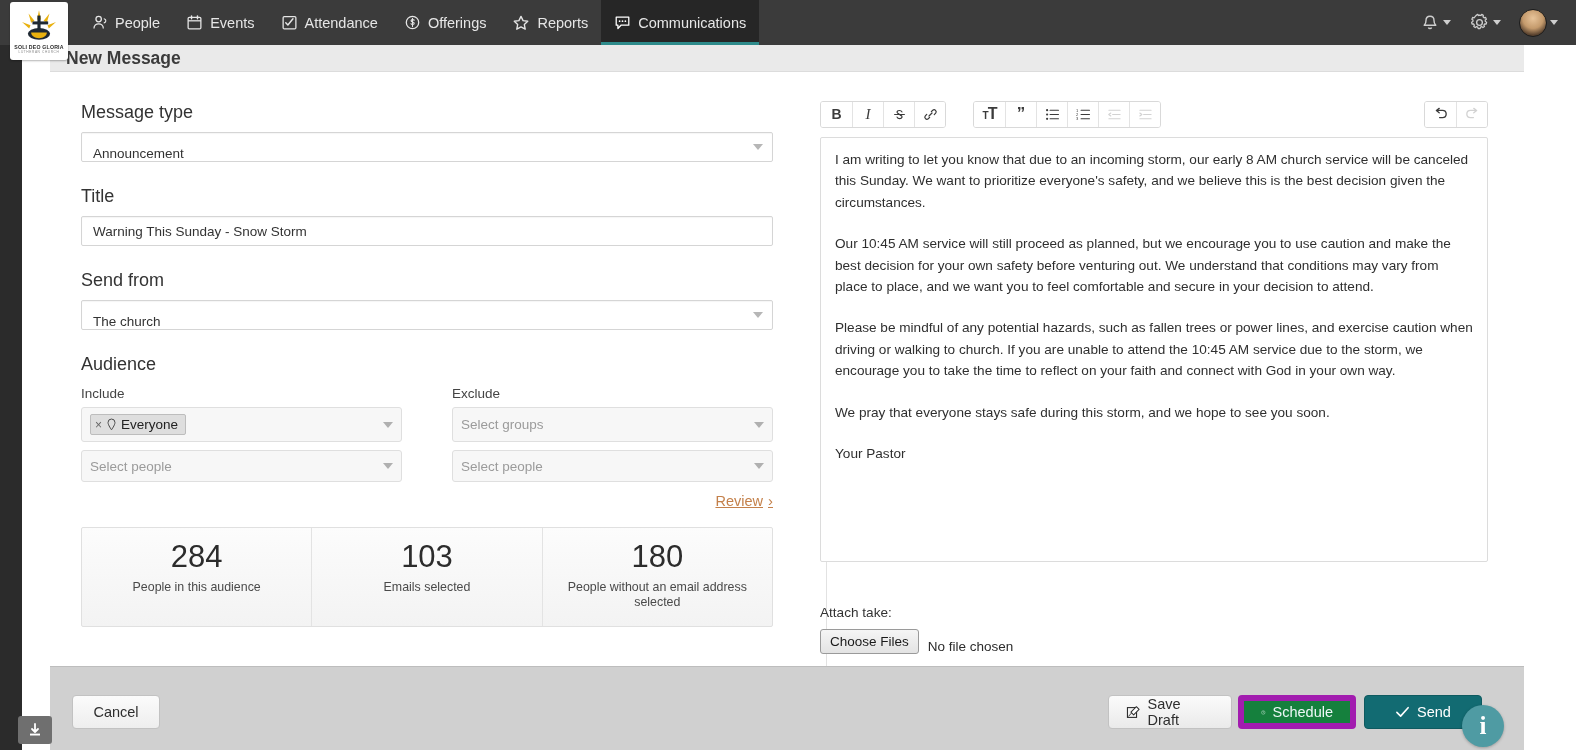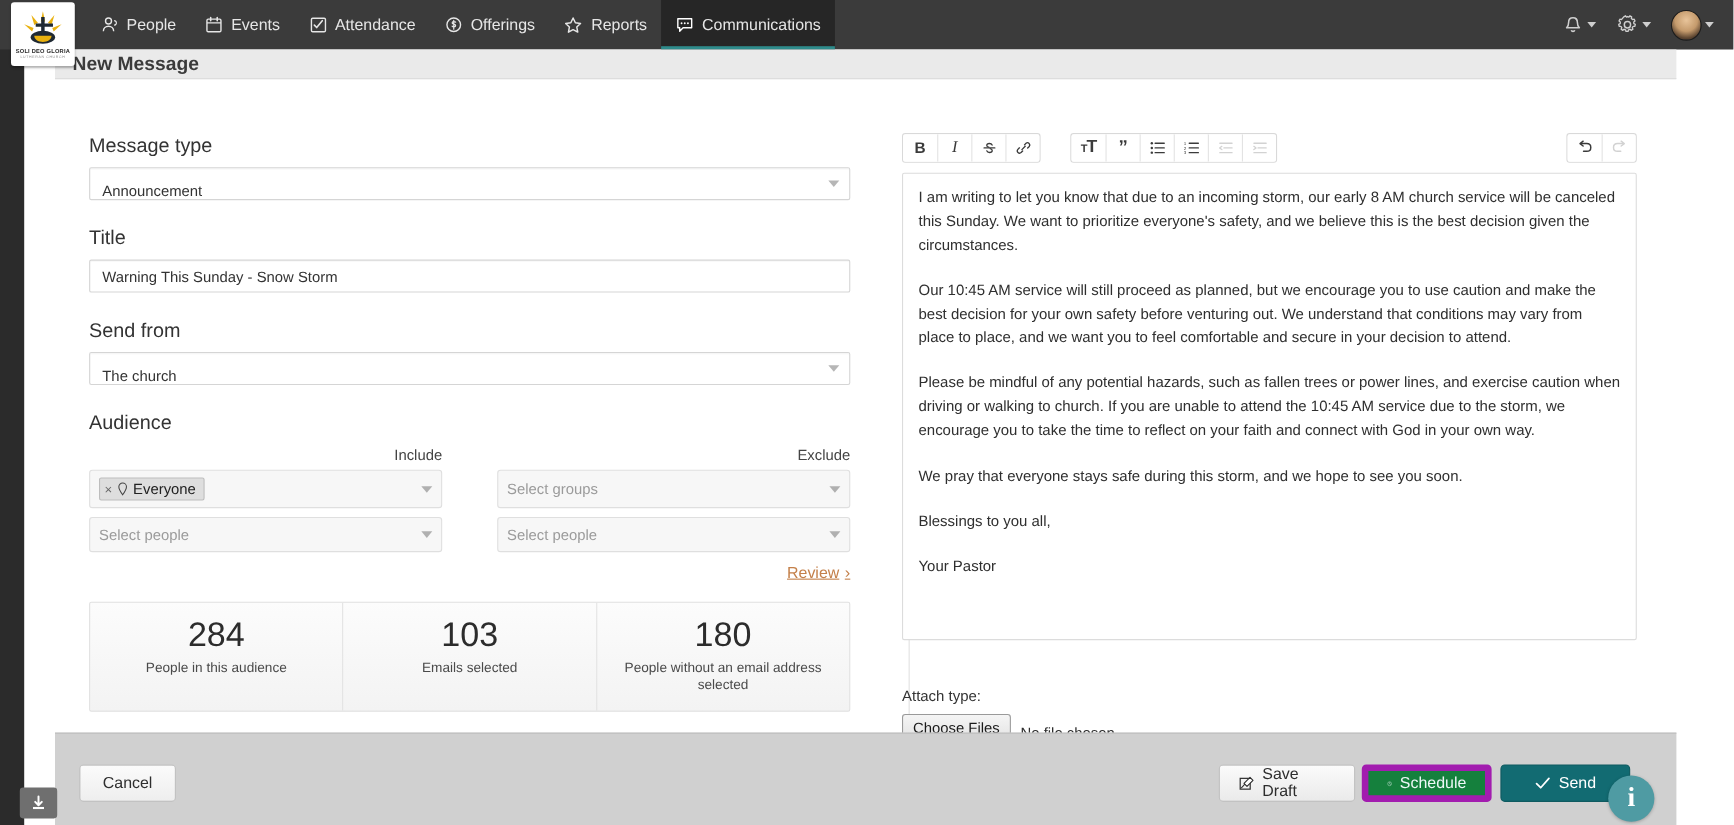--- a/index.html
+++ b/index.html
@@ -69,21 +69,21 @@
   
   .pageheader {
     position: absolute; left: 50px; top: 45px; width: 1474px; height: 27px;
     background: #eaeaea; border-bottom: 1px solid #dcdcdc;
     display: flex; align-items: center; padding-left: 16px;
   }
   .pageheader h1 { font-size: 17.5px; font-weight: 600; color: #3b3b3b; }
 
   
   .content {
-    position: absolute; left: 50px; top: 94px; width: 1474px; height: 488px;
+    position: absolute; left: 50px; top: 74px; width: 1474px; height: 488px;
     background: #ffffff; display: flex;
   }
   .colL { width: 745px; padding: 28px 0 0 31px; position: relative; }
   .divider { position:absolute; left: 776px; top: 104px; width:1px; height: 560px; background:#e2e2e2; }
   .colR { flex: 1; padding: 27px 36px 0 25px; position: relative; }
 
   
   .fieldlabel { font-size: 18px; color: #333; font-weight: 400; margin-bottom: 9px; }
   .sublabel { font-size: 13.5px; color: #444; margin-bottom: 6px; }
 
@@ -100,21 +100,21 @@
   }
   .textinput {
     width: 692px; height: 30px; background: #fff; border: 1px solid #d5d5d5;
     border-radius: 2px; display:flex; align-items:center; padding: 0 11px;
     font-size: 13.5px; color:#333; margin-bottom: 24px;
     box-shadow: inset 0 1px 1px rgba(0,0,0,.04);
   }
 
   .audience-h { font-size: 18px; color:#333; margin-bottom: 11px; }
   .aud-grid { display: flex; gap: 50px; }
-  .aud-col { width: 321px; text-align: right; }
+  .aud-col { width: 321px; }
   .msel {
     position: relative; width: 321px; height: 35px; background: #f7f7f7;
     border: 1px solid #dfdfdf; border-radius: 3px;
     display:flex; align-items:center; padding: 0 24px 0 8px; margin-bottom: 8px;
   }
   .msel.plain { height: 32px; }
   .msel .caret {
     position:absolute; right:8px; top:50%; transform:translateY(-50%);
     width:0;height:0;border-left:5px solid transparent;border-right:5px solid transparent;border-top:6px solid #b0b0b0;
   }
@@ -474,27 +474,26 @@
             </svg>
           </div>
         </div>
       </div>
 
       <div class="editorbox">
         <p>I am writing to let you know that due to an incoming storm, our early 8 AM church service will be canceled this Sunday. We want to prioritize everyone's safety, and we believe this is the best decision given the circumstances.</p>
         <p>Our 10:45 AM service will still proceed as planned, but we encourage you to use caution and make the best decision for your own safety before venturing out. We understand that conditions may vary from place to place, and we want you to feel comfortable and secure in your decision to attend.</p>
         <p>Please be mindful of any potential hazards, such as fallen trees or power lines, and exercise caution when driving or walking to church. If you are unable to attend the 10:45 AM service due to the storm, we encourage you to take the time to reflect on your faith and connect with God in your own way.</p>
         <p>We pray that everyone stays safe during this storm, and we hope to see you soon.</p>
-        <p>Blessings to you all,</p>
         <p>Your Pastor</p>
 
       </div>
 
       <div class="attach">
-        <div class="lbl">Attach type:</div>
+        <div class="lbl">Attach take:</div>
         <div class="filerow">
           <div class="choosefiles">Choose Files</div>
           <div class="nofile">No file chosen</div>
         </div>
       </div>
     </div>
   </div>
 
   <div class="footer">
     <div class="btn btn-cancel">Cancel</div>

